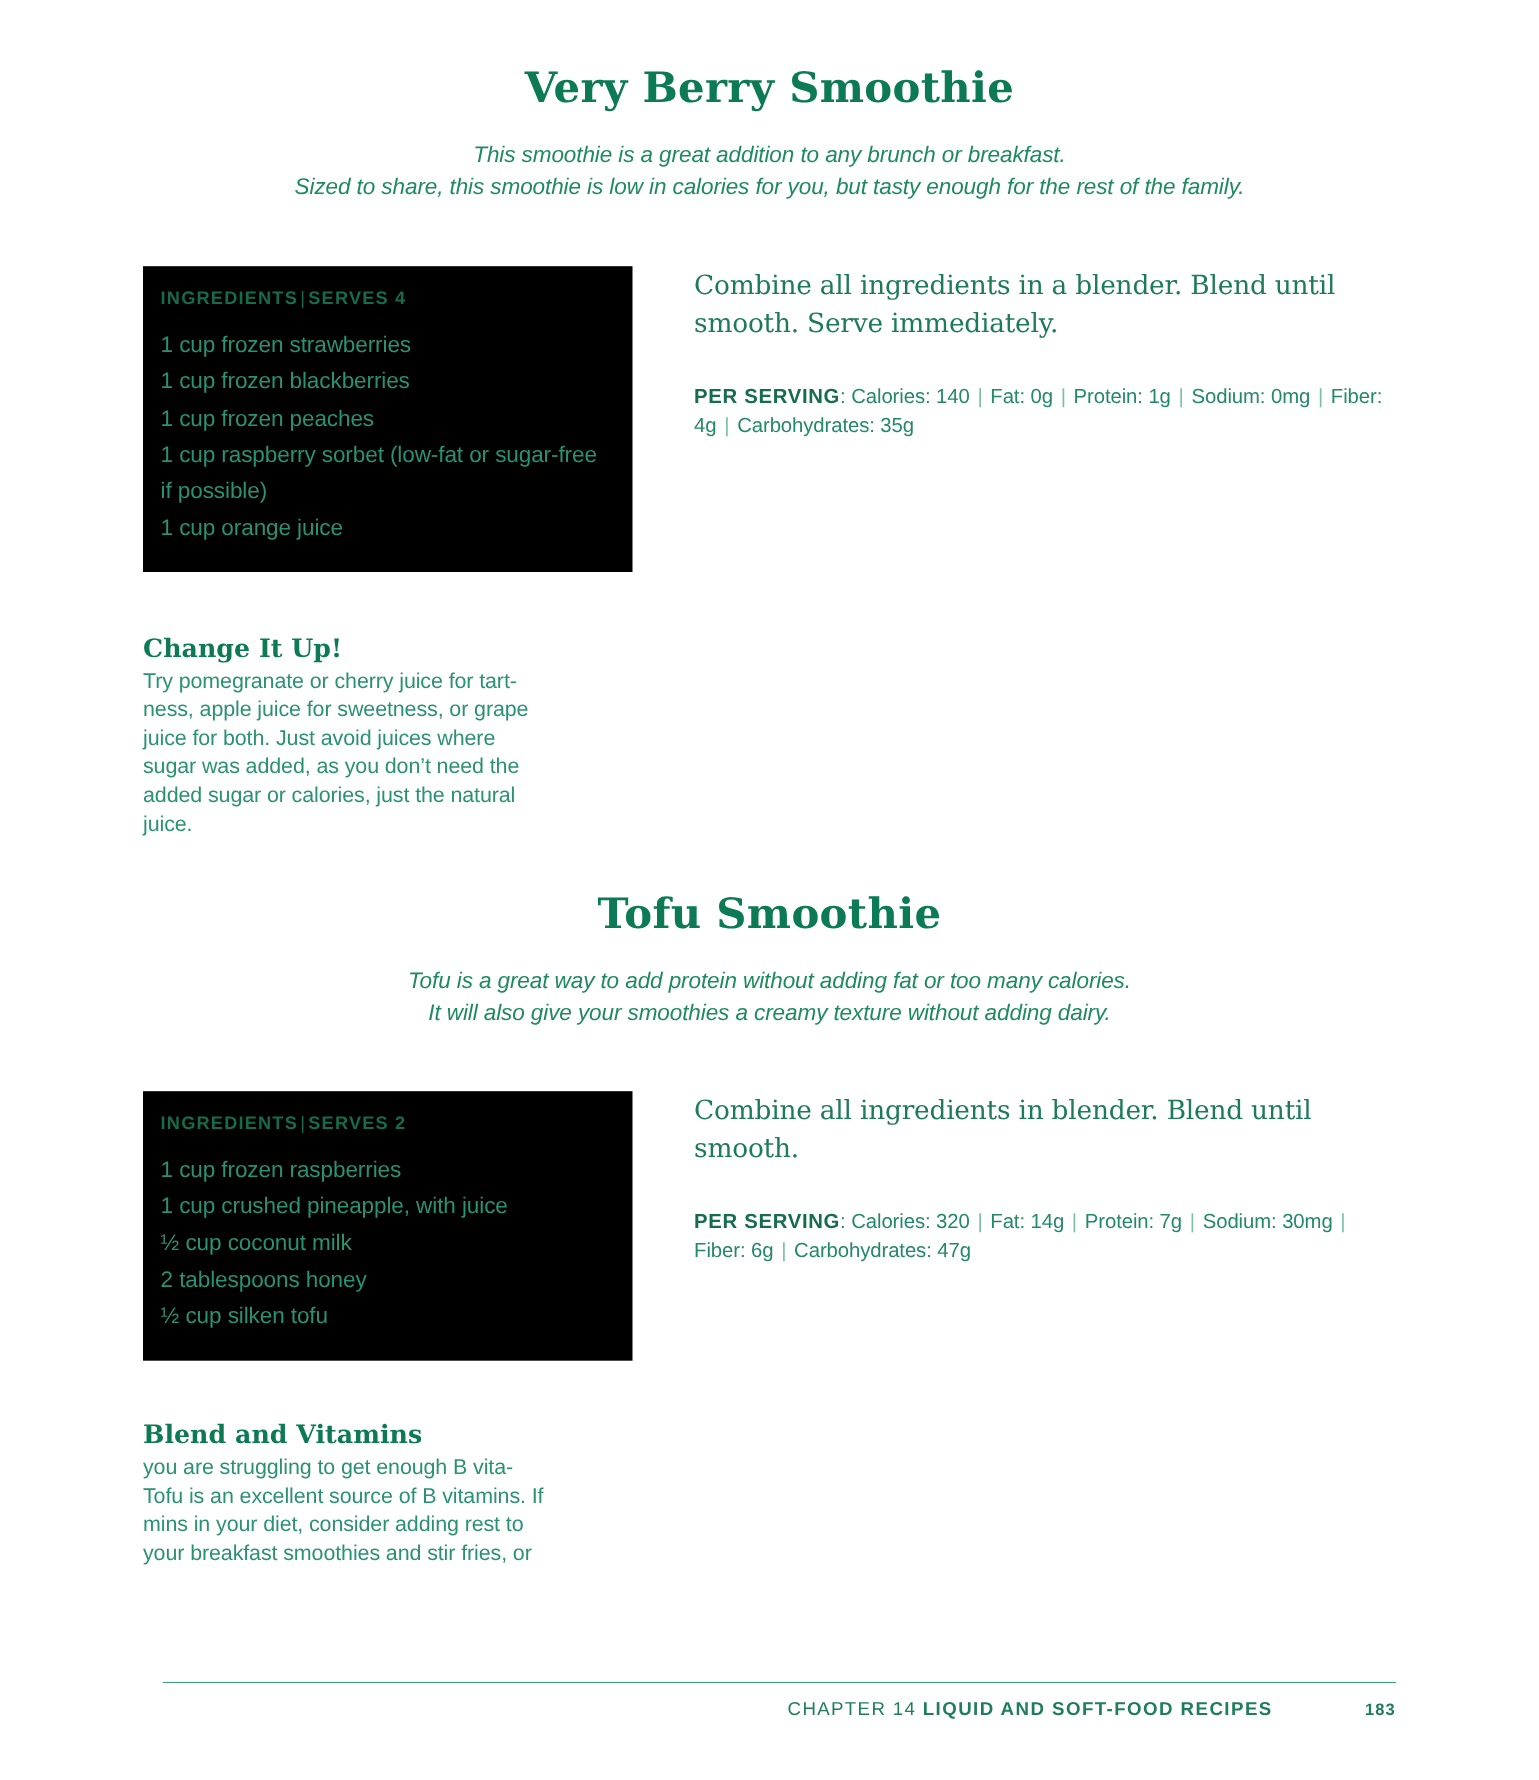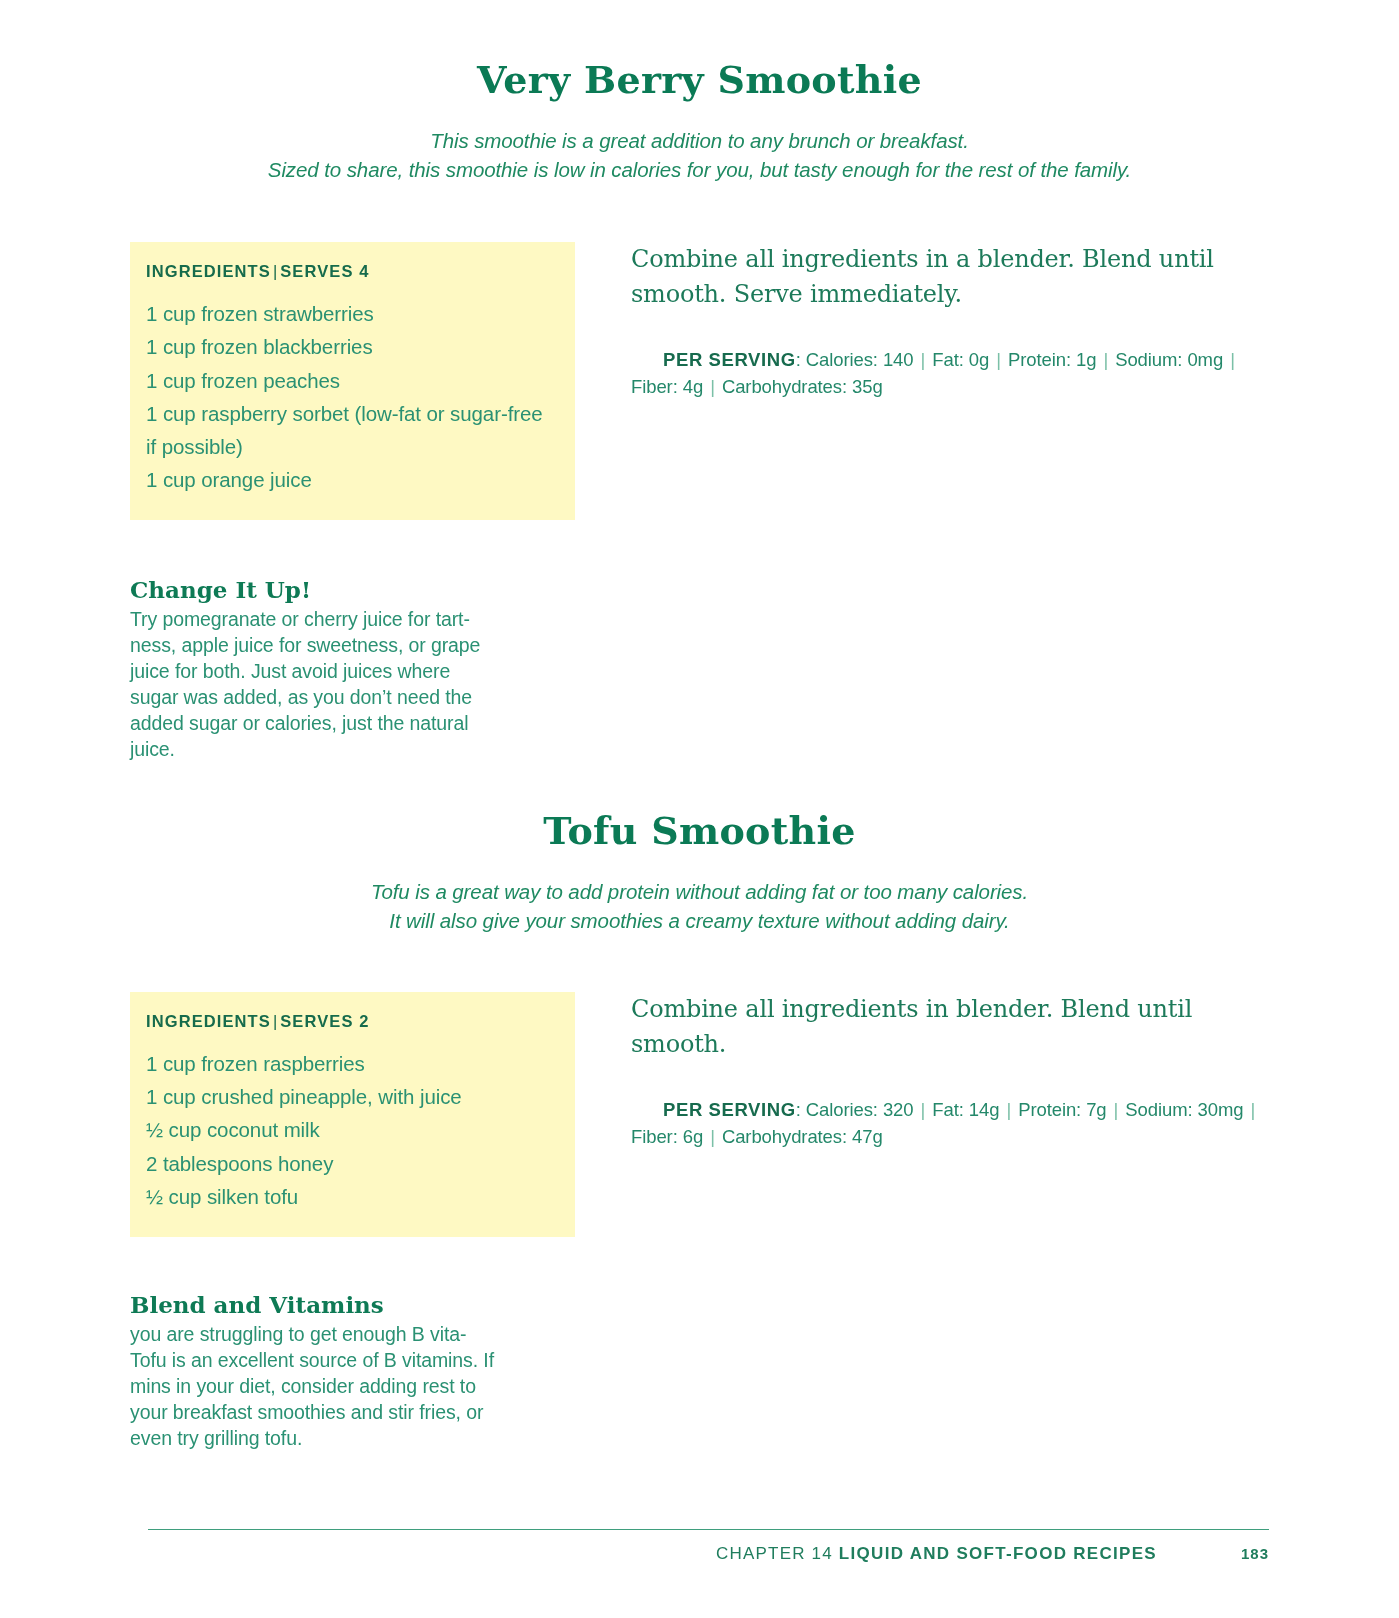--- a/index.html
+++ b/index.html
@@ -56,21 +56,21 @@
     width: 445px;
     flex: 0 0 445px;
   }
   .col-right {
     flex: 1 1 auto;
     padding-left: 56px;
   }
 
   
   .ingredients-box {
-    background: #fef9c3;
+    background: #000000;
     padding: 20px 18px 24px 16px;
     box-sizing: border-box;
   }
   .ingredients-head {
     font-size: 16.5px;
     font-weight: bold;
     letter-spacing: 1.1px;
     color: #166b4c;
     margin: 0 0 16px 0;
   }
@@ -100,21 +100,20 @@
     line-height: 1.5;
     color: #24886a;
     margin: 34px 0 0 0;
     letter-spacing: -0.1px;
   }
   .nutrition .nutrition-label {
     font-weight: bold;
     letter-spacing: 0.6px;
     color: #15good;
     color: #176b4e;
-    margin-left: 32px;
   }
   .nutrition .bar {
     color: #7bc0a7;
     padding: 0 2px;
   }
 
   
   .note {
     margin-top: 0;
   }
@@ -244,21 +243,20 @@
       </div>
 
       <div style="height:54px"></div>
       <div class="note">
         <div class="note-title">Blend and Vitamins</div>
         <div class="note-body">
           <span class="nb-line">you are struggling to get enough B vita-</span>
           <span class="nb-line">Tofu is an excellent source of B vitamins. If</span>
           <span class="nb-line">mins in your diet, consider adding rest to</span>
           <span class="nb-line">your breakfast smoothies and stir fries, or</span>
-          <span class="nb-line">even try grilling tofu.</span>
         </div>
       </div>
     </div>
 
     <div class="col-right">
       <p class="instructions">Combine all ingredients in blender. Blend until smooth.</p>
       <p class="nutrition"><span class="nutrition-label">PER SERVING</span><span>: Calories: 320 <span class="bar">|</span> Fat: 14g <span class="bar">|</span> Protein: 7g <span class="bar">|</span> Sodium: 30mg <span class="bar">|</span> Fiber: 6g <span class="bar">|</span> Carbohydrates: 47g</span></p>
     </div>
 
   </div>

